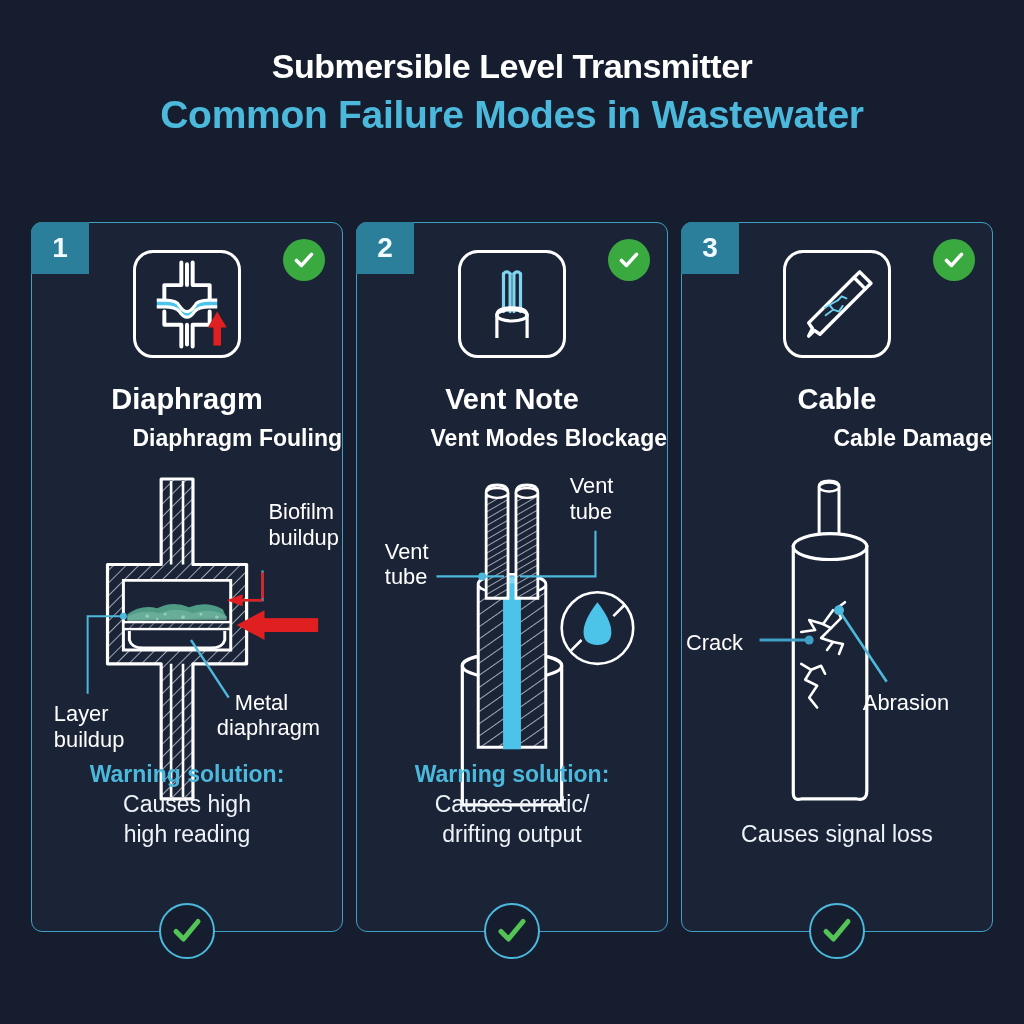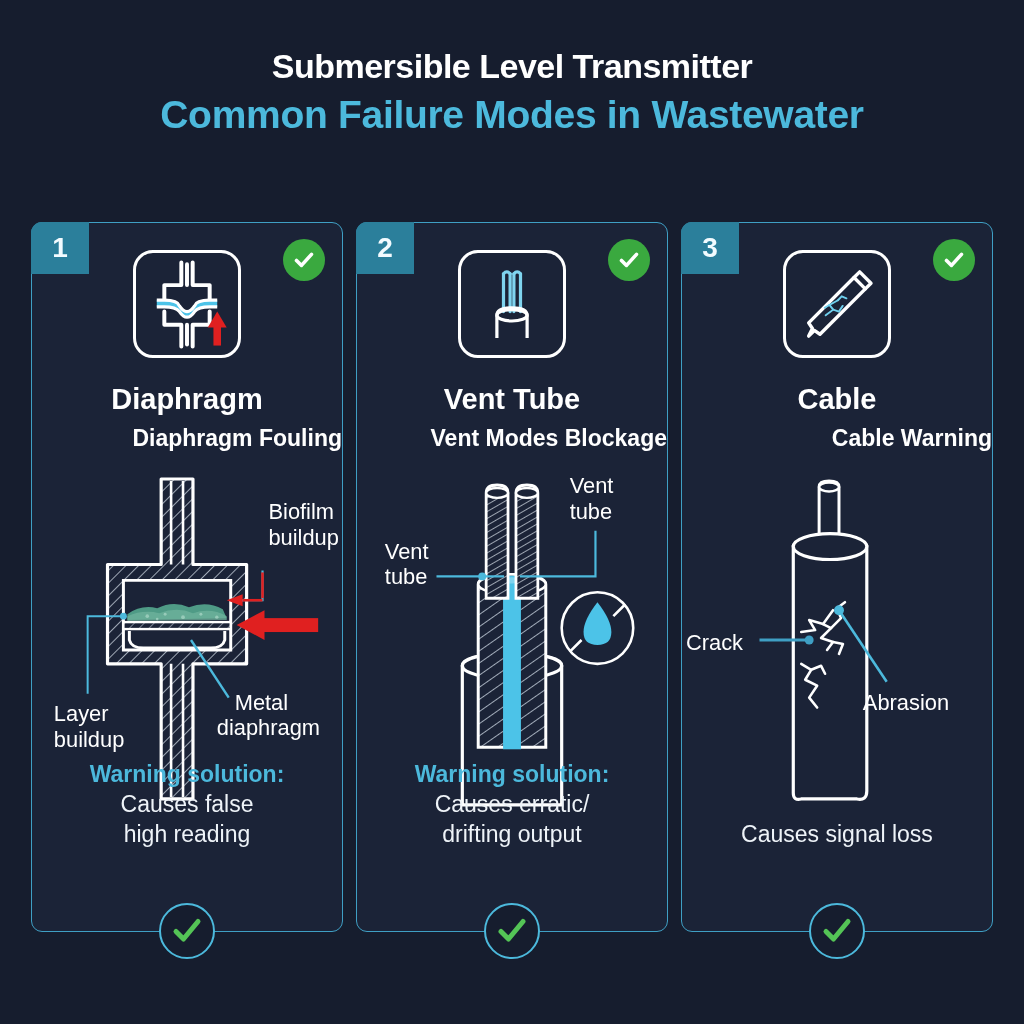--- a/index.html
+++ b/index.html
@@ -274,21 +274,21 @@
         <g stroke="#4cb9dc" stroke-width="2.4" fill="none">
           <path d="M160 172 L198 230"></path>
         </g>
         <text class="lbl" x="204" y="242" font-size="22">Metal</text>
         <text class="lbl" x="186" y="268" font-size="22">diaphragm</text>
       </svg>
     </div>
 
     <div class="footer">
       <div class="footer-head">Warning solution:</div>
-      <div class="footer-body">Causes false</div>
+      <div class="footer-body">Causes high</div>
       <div class="footer-body">high reading</div>
     </div>
 
     <div class="bottom-check">
       <svg width="38" height="38" viewBox="0 0 38 38">
           <path d="M8 19.5 L15.5 27 L30 9.5" stroke="#54c456" stroke-width="5" fill="none" stroke-linecap="round" stroke-linejoin="round"></path>
         </svg>
     </div>
   </div>
 
@@ -311,21 +311,21 @@
           <path d="M45 22 Q48.5 18 52 22"></path>
           <path d="M56 22 Q59.5 18 63 22"></path>
         </g>
         <g stroke="#ffffff" stroke-width="3.4" fill="none" stroke-linejoin="round">
           <path d="M38 90 L38 66 Q38 58 54 58 Q70 58 70 66 L70 90"></path>
           <ellipse cx="54" cy="66" rx="16" ry="6"></ellipse>
         </g>
       </svg>
     </div>
 
-    <div class="card-title">Vent Tube</div>
+    <div class="card-title">Vent Note</div>
     <div class="card-subtitle">Vent Modes Blockage</div>
 
     <div class="illus">
       <svg viewBox="0 0 312 340">
         <defs>
           <pattern id="hatch2" width="10" height="10" patternUnits="userSpaceOnUse" patternTransform="rotate(55)">
             <rect width="10" height="10" fill="#1b2337"></rect>
             <line x1="0" y1="0" x2="0" y2="10" stroke="#cfdae6" stroke-width="1.5"></line>
           </pattern>
           <pattern id="wirehatch" width="6" height="6" patternUnits="userSpaceOnUse" patternTransform="rotate(60)">
@@ -402,21 +402,21 @@
         <g stroke="#6fd0ee" stroke-width="2" fill="none" stroke-linecap="round">
           <path d="M42 66 L50 60 L46 55 L55 50"></path>
           <path d="M50 60 L56 62 L60 56"></path>
           <path d="M46 55 L41 58"></path>
           <path d="M55 50 L59 46 L64 48"></path>
         </g>
       </svg>
     </div>
 
     <div class="card-title">Cable</div>
-    <div class="card-subtitle">Cable Warning</div>
+    <div class="card-subtitle">Cable Damage</div>
 
     <div class="illus">
       <svg viewBox="0 0 312 340">
 
         <path d="M138 66 L138 18 Q138 12 148 12 Q158 12 158 18 L158 66 Z" fill="none" stroke="#ffffff" stroke-width="3"></path>
         <ellipse cx="148" cy="18" rx="10" ry="4.5" fill="#1b2337" stroke="#ffffff" stroke-width="2.6"></ellipse>
 
         <path d="M112 78 L112 326 Q112 334 120 332 L176 332 Q186 334 186 324 L186 78 Z" fill="none" stroke="#ffffff" stroke-width="3.2"></path>
         <ellipse cx="149" cy="78" rx="37" ry="13" fill="#1b2337" stroke="#ffffff" stroke-width="3.2"></ellipse>
 

